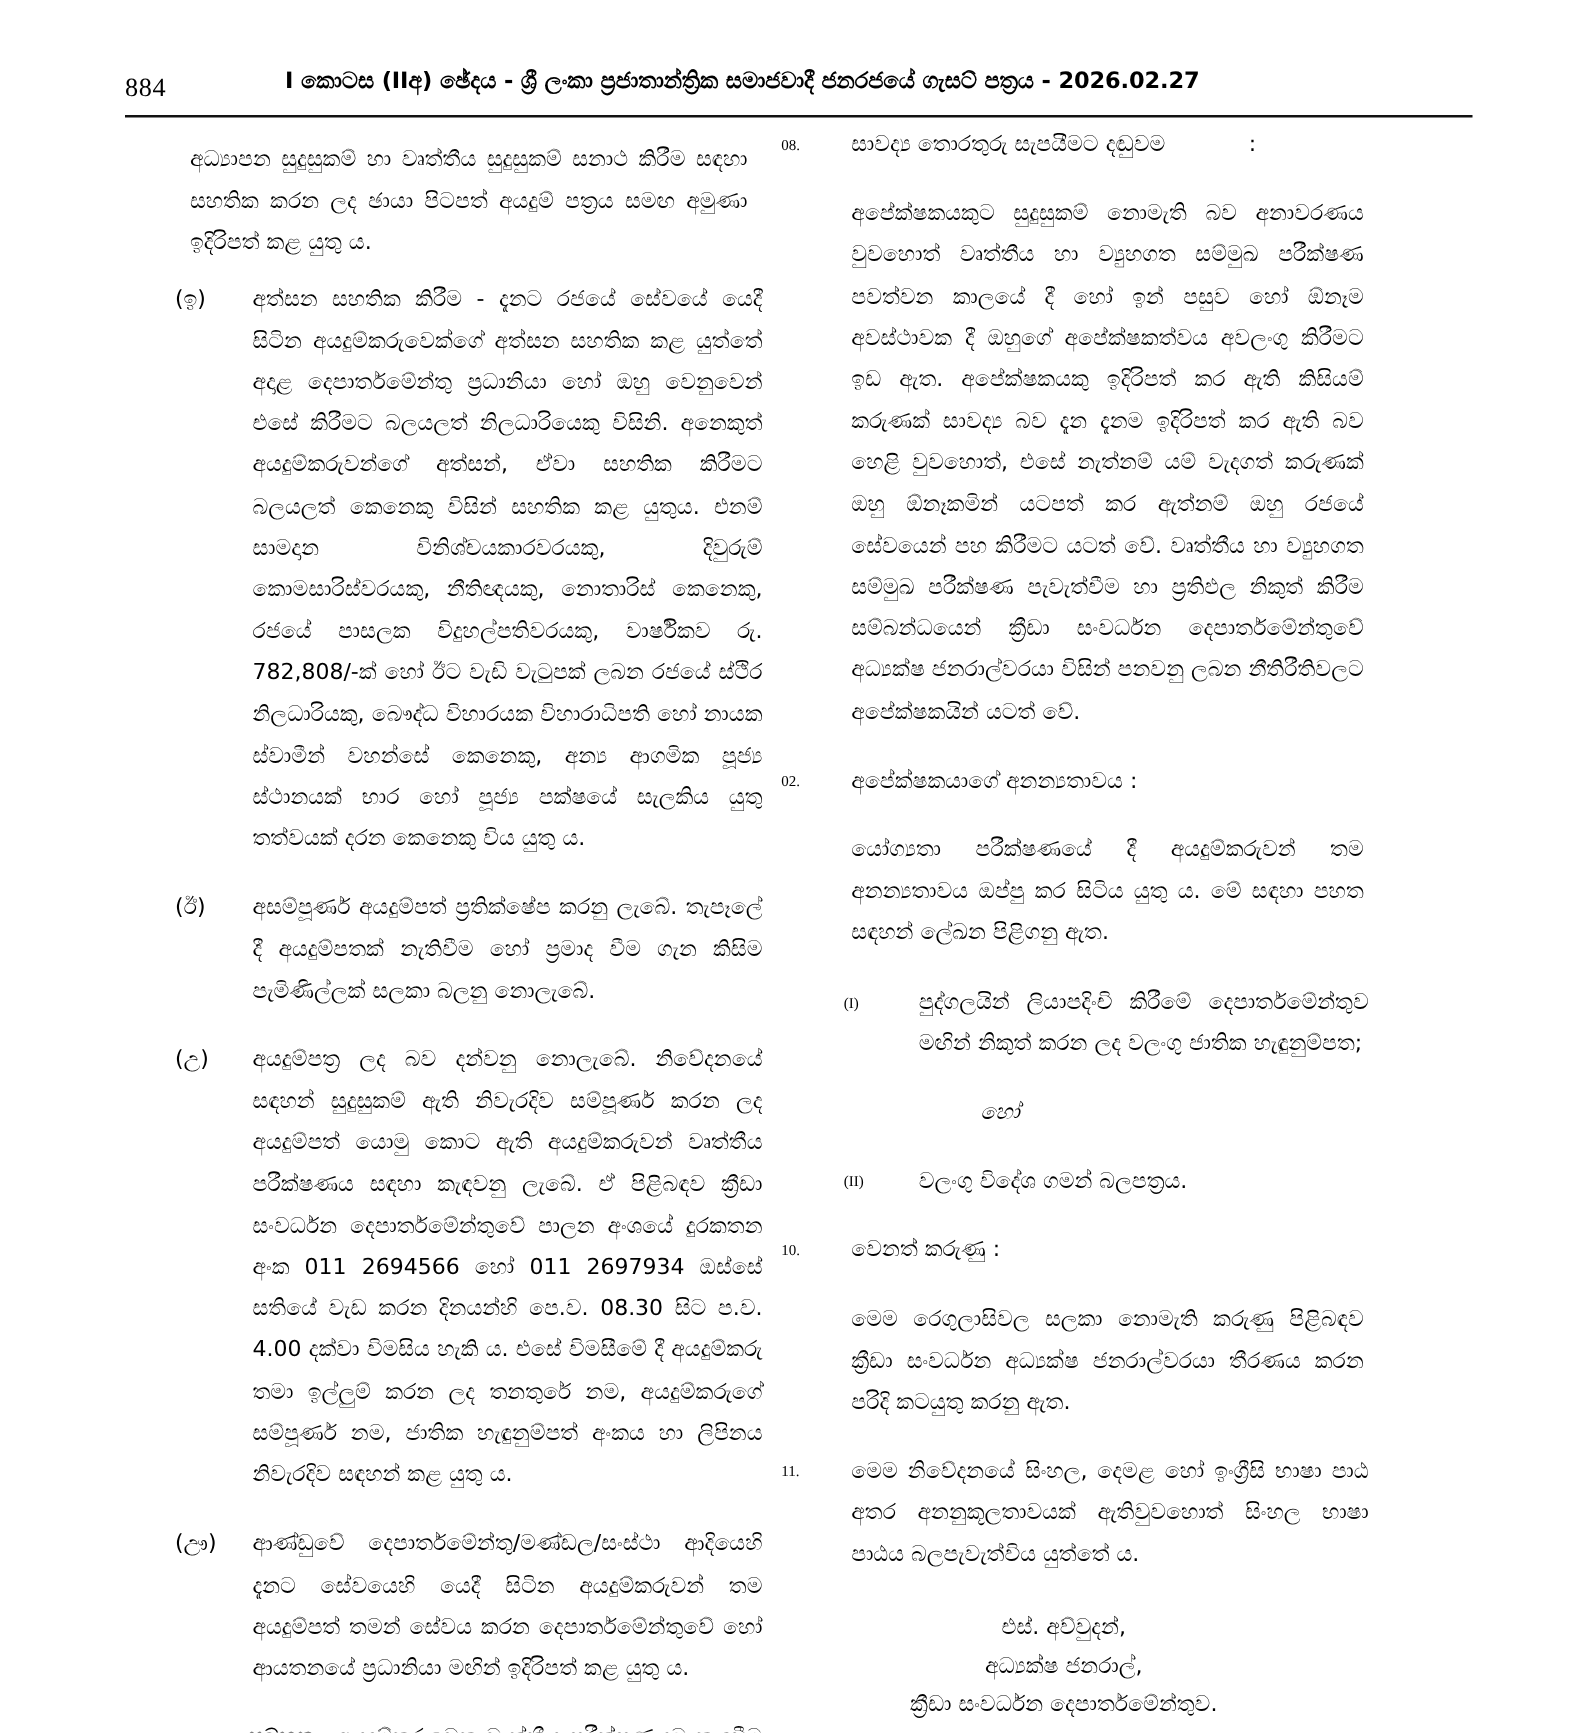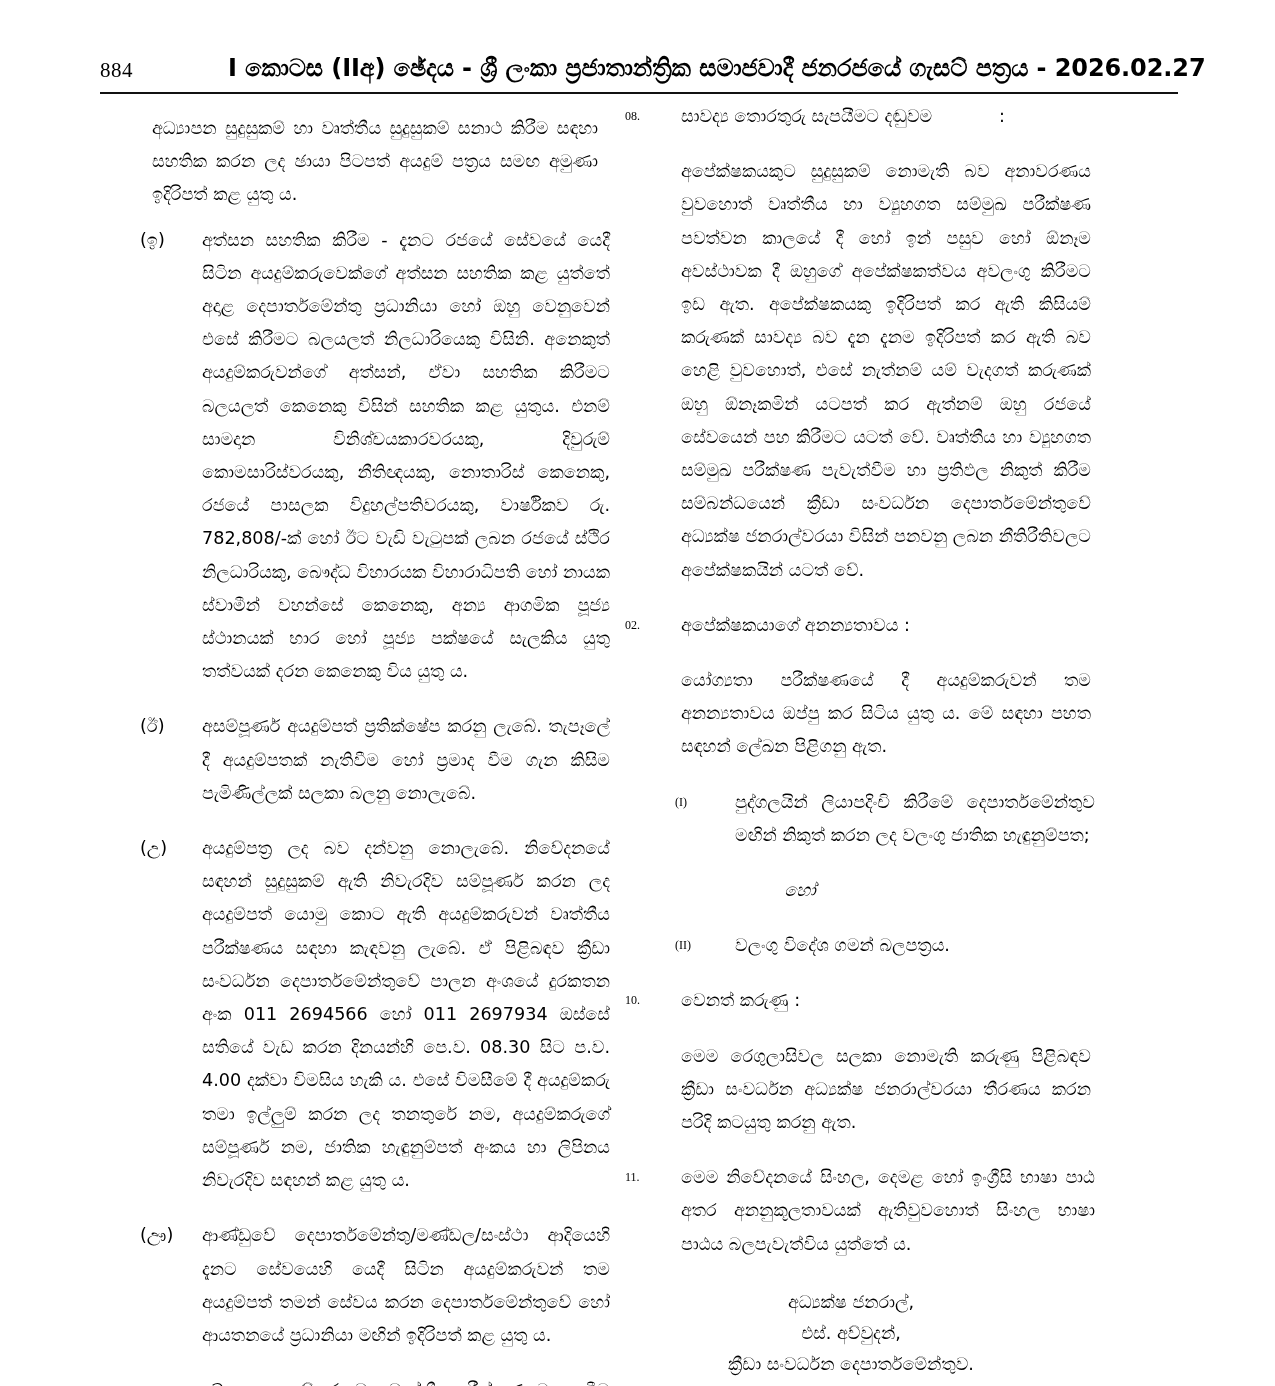--- a/index.html
+++ b/index.html
@@ -38,21 +38,21 @@
     font-family: "Liberation Serif", serif;
     font-size: 21px;
     letter-spacing: 0.5px;
   }
   .header-title {
     position: absolute;
     left: 128px;
     top: 0px;
     width: 950px;
     font-family: "DejaVu Sans", sans-serif;
-    font-size: 24px;
+    font-size: 18px;
     font-weight: bold;
     white-space: nowrap;
     letter-spacing: -0.1px;
   }
   .header-rule {
     position: absolute;
     top: 92px;
     left: 100px;
     width: 1078px;
     border-top: 2.4px solid #111;
@@ -234,19 +234,19 @@
       <div class="body">වෙනත් කරුණු :</div>
     </div>
     <p class="indent-para">මෙම රෙගුලාසිවල සලකා නොමැති කරුණු පිළිබඳව ක්‍රීඩා සංවර්ධන අධ්‍යක්ෂ ජනරාල්වරයා තීරණය කරන පරිදි කටයුතු කරනු ඇත.</p>
 
     <div class="row num">
       <div class="marker">11.</div>
       <div class="body">මෙම නිවේදනයේ සිංහල, දෙමළ හෝ ඉංග්‍රීසි භාෂා පාඨ අතර අනනුකූලතාවයක් ඇතිවුවහොත් සිංහල භාෂා පාඨය බලපැවැත්විය යුත්තේ ය.</div>
     </div>
 
     <div class="signature" style="margin-top:26px;">
+      <div>එස්. අව්වුදන්,</div>
       <div>අධ්‍යක්ෂ ජනරාල්,</div>
-      <div>එස්. අව්වුදන්,</div>
       <div>ක්‍රීඩා සංවර්ධන දෙපාර්තමේන්තුව.</div>
     </div>
 
   </div>
 </div>
 
 </body></html>

